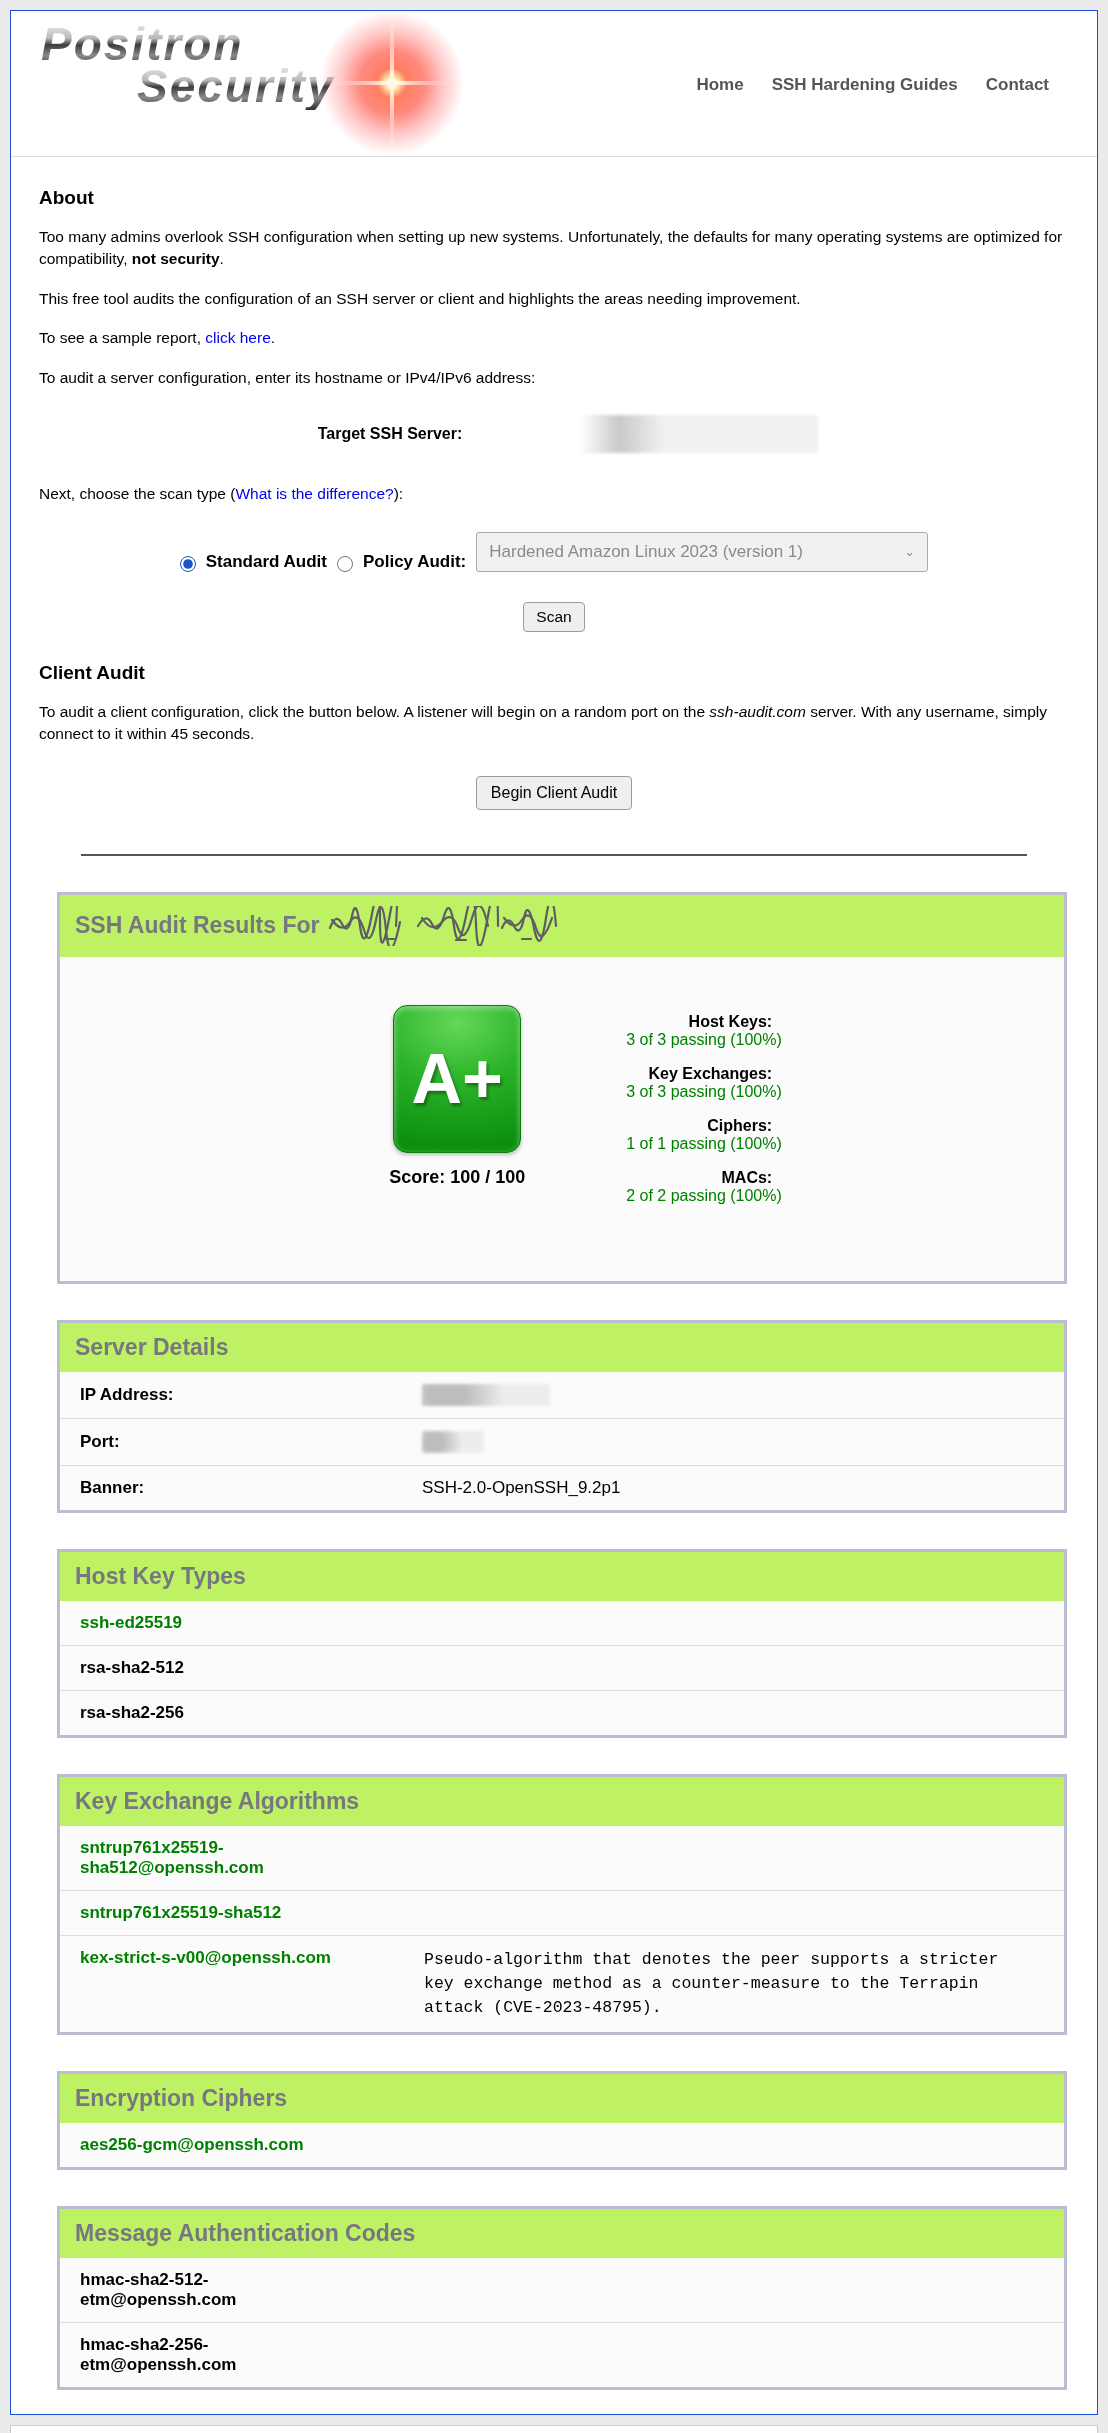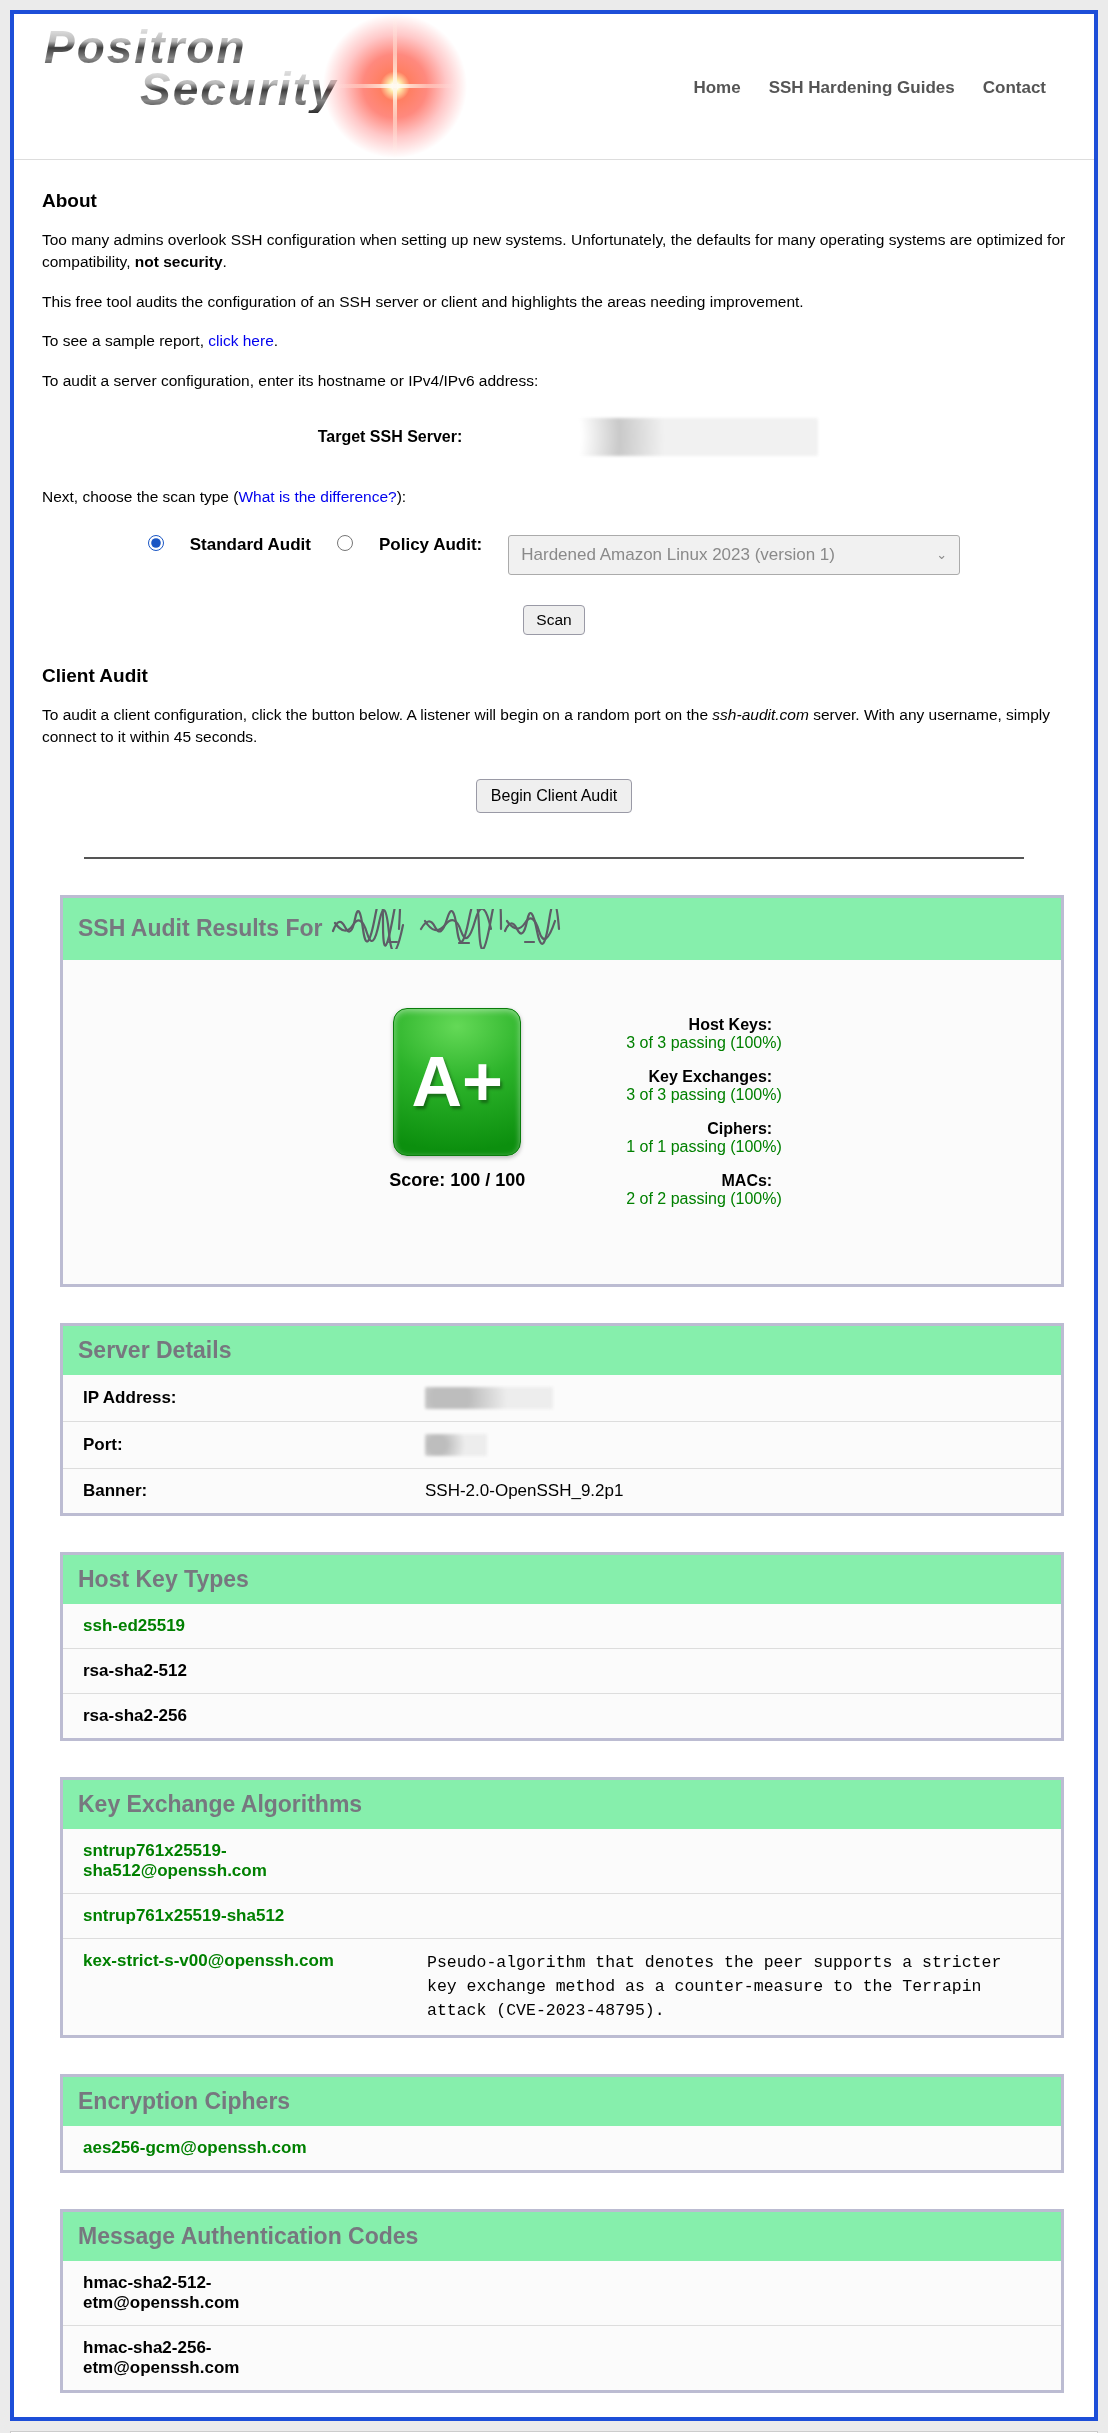--- a/index.html
+++ b/index.html
@@ -1,20 +1,20 @@
 <!DOCTYPE html>
 <html><head>
 <meta charset="utf-8">
 <style>
   * { margin:0; padding:0; box-sizing:border-box; }
   html,body { background:#ebebeb; font-family:"Liberation Sans", sans-serif; color:#000; }
   body { width:1108px; margin:0 auto; }
 
   .page-card {
-    margin:10px; background:#fff; border:4px solid #1d4ed8;
+    margin:10px; background:#fff; border:1px solid #1d4ed8;
     padding:0 0 24px 0;
   }
 
   
   .site-header {
     display:flex; align-items:center; justify-content:space-between;
     padding:10px 30px 8px 30px; height:146px; border-bottom:1px solid #ddd;
   }
   .logo { position:relative; width:400px; height:130px; }
   .logo-line {
@@ -57,21 +57,21 @@
     background:
       radial-gradient(circle at 8% 50%, #ffffff 0 26%, #c9c9c9 38%, #f1f1f1 52%),
       radial-gradient(circle at 20% 50%, #ffffff 0 24%, #cccccc 36%, #f1f1f1 50%),
       radial-gradient(circle at 33% 50%, #fdfdfd 0 20%, #c4c4c4 34%, #f2f2f2 48%),
       radial-gradient(circle at 57% 45%, #fafafa 0 10%, #d8d8d8 22%, #f2f2f2 40%),
       radial-gradient(circle at 70% 55%, #ffffff 0 12%, #cfcfcf 26%, #f3f3f3 44%),
       radial-gradient(circle at 82% 45%, #fcfcfc 0 14%, #d2d2d2 30%, #efefef 48%),
       linear-gradient(90deg,#f4f4f4,#ececec 60%,#dedede);
     filter:blur(1.6px);
   }
-  .scan-type-row { display:flex; align-items:flex-start; justify-content:center; gap:26px; margin:26px 0; font-size:17px; }
+  .scan-type-row { display:flex; align-items:flex-end; justify-content:center; gap:10px; margin:26px 0; font-size:17px; }
   .scan-type-row label { font-weight:bold; }
   .scan-type-row input[type=radio] { width:16px; height:16px; accent-color:#1a56c4; }
   .policy-select {
     width:452px; height:40px; background:#f1f1f1; border:1px solid #ababab; border-radius:3px;
     display:flex; align-items:center; justify-content:space-between;
     padding:0 12px; color:#8a8a8a; font-size:17px;
   }
   .policy-select .chevron { color:#8a8a8a; font-size:13px; }
   .push-button {
     font-family:"Liberation Sans", sans-serif;
@@ -81,21 +81,21 @@
   .button-row { text-align:center; margin:30px 0; }
   .big-button { padding:7px 14px; font-size:16px; }
 
   hr.thick-rule { border:none; border-top:2px solid #555; margin:44px 70px 0 70px; }
 
   
   .panel {
     margin:36px 30px 0 46px; border:3px solid #bcbcd2; background:#fbfbfb;
   }
   .panel-header {
-    background:#86efac; padding:11px 15px; font-size:23px; font-weight:bold; color:#77777f;
+    background:#bef264; padding:11px 15px; font-size:23px; font-weight:bold; color:#77777f;
     display:flex; align-items:center; gap:0;
   }
   .panel-row { padding:12px 20px; border-top:1px solid #ddd; font-size:17px; background:#fbfbfb; }
   .panel-row:first-of-type { border-top:none; }
   .panel-header + .panel-row { border-top:none; }
 
   .results-body { display:flex; justify-content:center; align-items:flex-start; gap:40px; padding:48px 0 60px 0; background:#fbfbfb; }
   .grade-col { text-align:center; width:230px; }
   .grade-badge {
     width:128px; height:148px; margin:0 auto; border-radius:14px;

